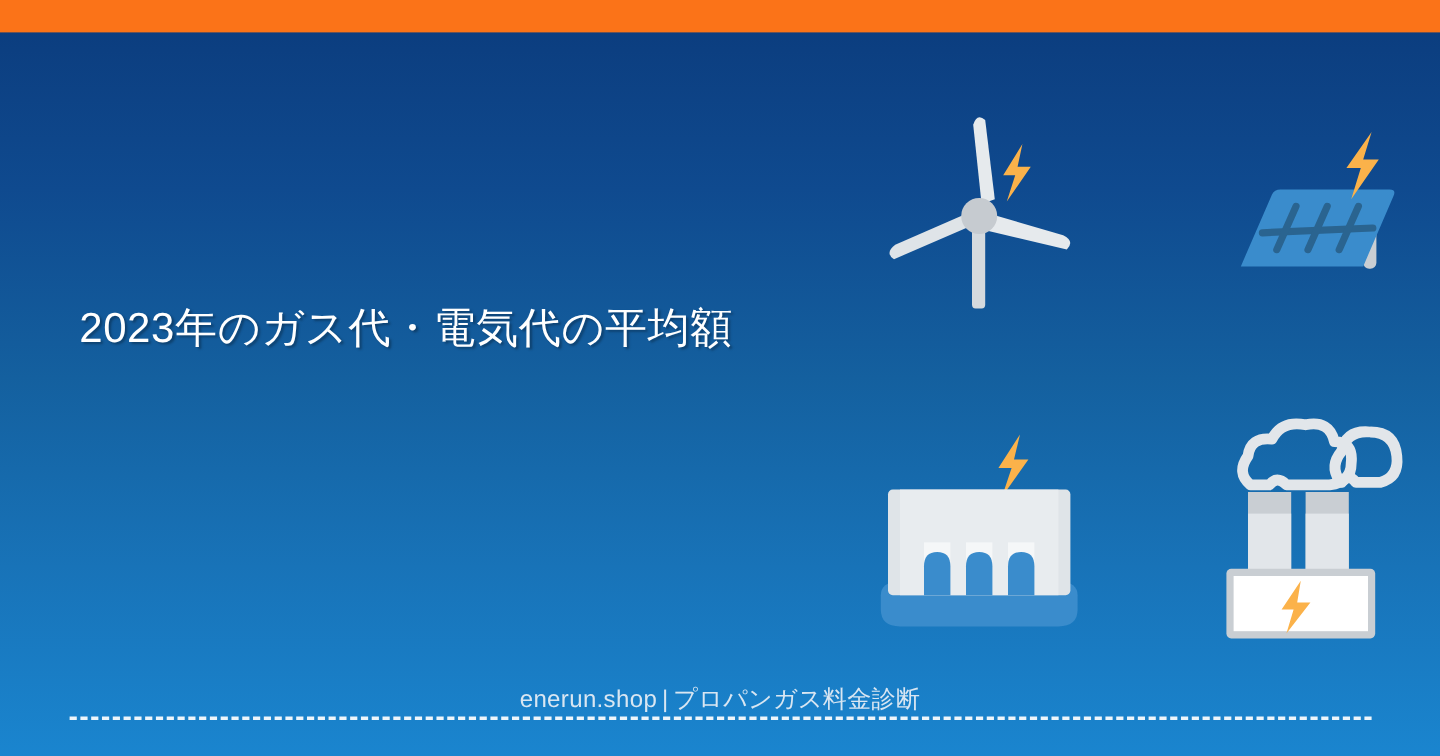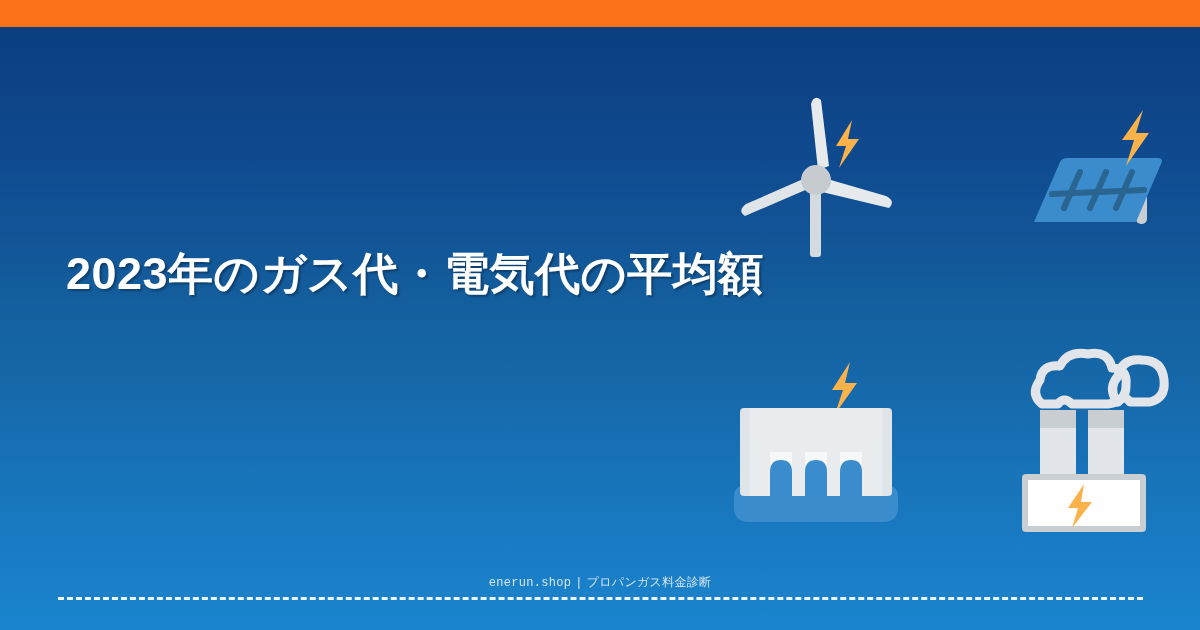--- a/index.html
+++ b/index.html
@@ -23,23 +23,23 @@
   }
 
   
   #title-block {
     position:absolute;
     left:66px; top:246px;
     width:700px;
   }
   #title-text {
     color:#ffffff;
-    font-size:45px;
+    font-size:35px;
     line-height:55px;
-    font-weight:700;
+    font-weight:400;
     letter-spacing:0.5px;
     text-shadow:2px 2px 2px rgba(0,0,0,0.30);
     white-space:normal;
     word-break:break-all;
   }
 
   
   #footer-rule {
     position:absolute;
     left:58px; top:597px;
@@ -48,25 +48,24 @@
   }
   #footer-block {
     position:absolute;
     left:0; top:572px;
     width:1200px;
     text-align:center;
   }
   #footer-text {
     display:inline-block;
     color:#d9e6f2;
-    font-size:12px;
+    font-size:20px;
     line-height:22px;
     letter-spacing:0.3px;
     white-space:nowrap;
-    font-family:Liberation Mono, monospace;
   }
   .foot-sep { padding:0 4px; color:#d9e6f2; }
 
   
   .icon-wrap { position:absolute; }
   #icon-wind   { left:726px; top:84px;  width:180px; height:180px; }
   #icon-solar  { left:1012px; top:104px; width:170px; height:150px; }
   #icon-hydro  { left:726px; top:356px; width:180px; height:180px; }
   #icon-plant  { left:1012px; top:332px; width:170px; height:206px; }
   .icon-wrap svg { display:block; width:100%; height:100%; }

